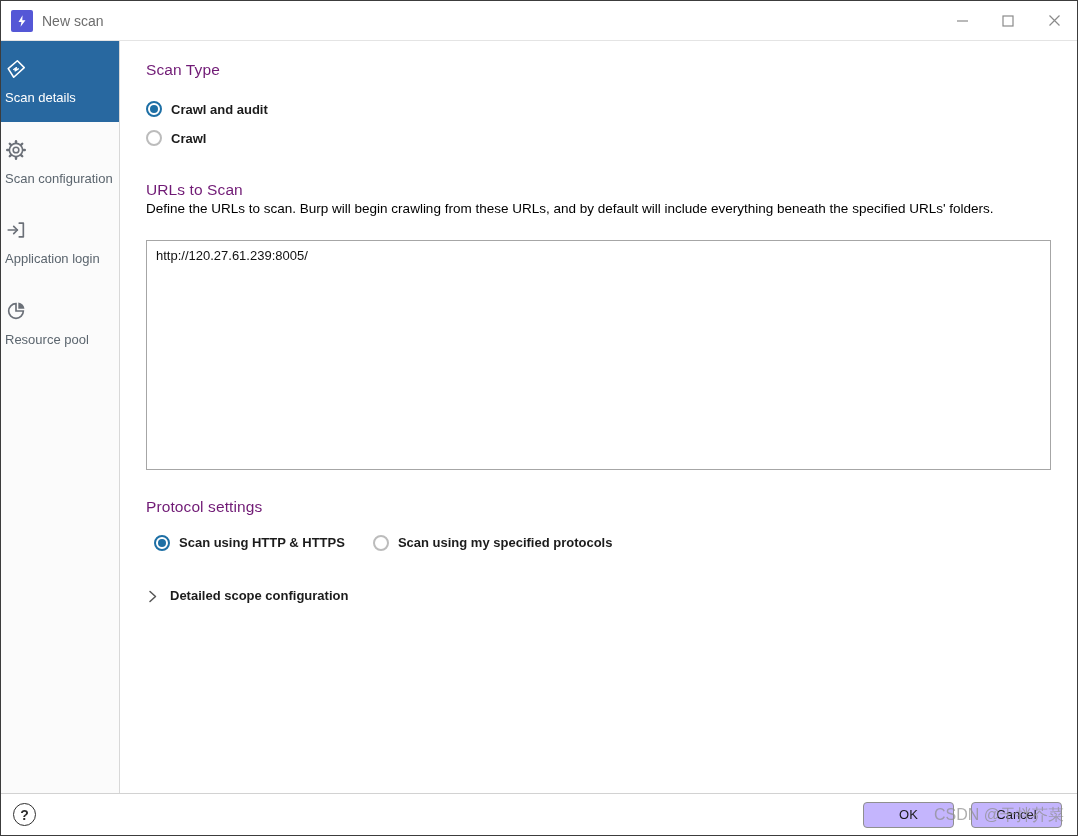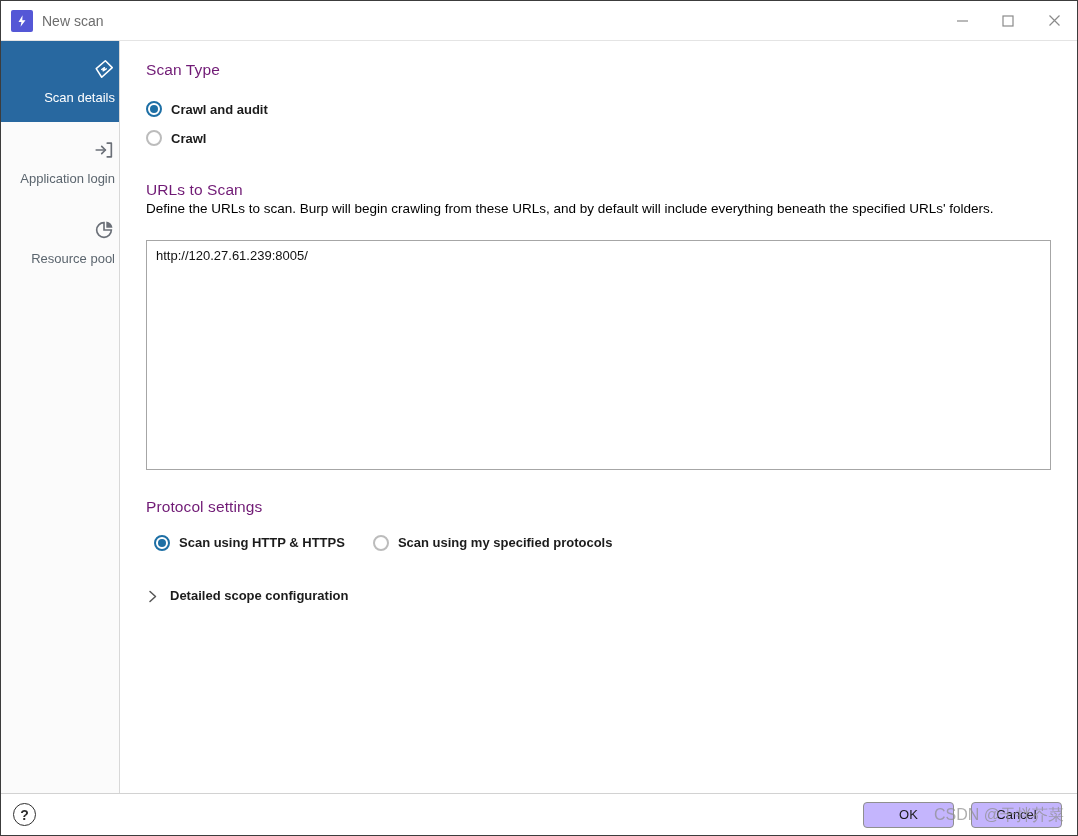--- a/index.html
+++ b/index.html
@@ -24,21 +24,21 @@
     width:46px; height:100%; display:flex; align-items:center; justify-content:center;
     color:#8a8a8a; cursor:default;
   }
   
   .body { flex:1 1 auto; display:flex; min-height:0; }
   .sidebar {
     width:119px; flex:0 0 119px; background:#fbfbfb;
     border-right:1px solid #d8d8d8; display:flex; flex-direction:column;
   }
   .side-item {
-    display:flex; flex-direction:column; align-items:flex-end; text-align:center;
+    display:flex; flex-direction:column; align-items:flex-start; text-align:center;
     padding:17px 4px 15px; color:#5b656e; font-size:13px; line-height:1.35;
     cursor:pointer; gap:9px;
   }
   .side-item .s-icon { width:22px; height:22px; color:#6b7078; }
   .side-item.active { background:#2868a0; color:#fff; }
   .side-item.active .s-icon { color:#fff; }
   
   .content { flex:1 1 auto; padding:20px 26px 0 26px; background:#fff; overflow:hidden; }
   h2.section {
     color:#701a75; font-size:15.5px; font-weight:400; letter-spacing:0.1px;
@@ -127,20 +127,39 @@
 
     <nav class="sidebar">
       <div class="side-item active">
         <span class="s-icon">
           <svg width="22" height="22" viewBox="0 0 24 24" fill="none" stroke="currentColor" stroke-width="1.7" stroke-linejoin="round" stroke-linecap="round">
             <path d="M13.5 3 L21 10.5 L9.5 21 L3.5 11.5 Z"></path>
             <polyline points="9.5,12.5 12.5,10.5 11,14 14.5,11.8" stroke-width="1.5"></polyline>
           </svg>
         </span>
         <span>Scan details</span>
+      </div>
+      <div class="side-item">
+        <span class="s-icon">
+          <svg width="22" height="22" viewBox="0 0 24 24" fill="none" stroke="currentColor">
+            <circle cx="12" cy="12" r="3.1" stroke-width="1.7"></circle>
+            <circle cx="12" cy="12" r="7.2" stroke-width="1.7"></circle>
+            <g stroke-width="2.6" stroke-linecap="round">
+              <line x1="12" y1="2.4" x2="12" y2="4.2"></line>
+                <line x1="12" y1="19.8" x2="12" y2="21.6"></line>
+              <line x1="2.4" y1="12" x2="4.2" y2="12"></line>
+                <line x1="19.8" y1="12" x2="21.6" y2="12"></line>
+              <line x1="5.2" y1="5.2" x2="6.5" y2="6.5"></line>
+                <line x1="17.5" y1="17.5" x2="18.8" y2="18.8"></line>
+              <line x1="5.2" y1="18.8" x2="6.5" y2="17.5"></line>
+                <line x1="17.5" y1="6.5" x2="18.8" y2="5.2"></line>
+            </g>
+          </svg>
+        </span>
+        <span>Scan configuration</span>
       </div>
       <div class="side-item">
         <span class="s-icon">
           <svg width="22" height="22" viewBox="0 0 24 24" fill="none" stroke="currentColor" stroke-width="1.8" stroke-linecap="round" stroke-linejoin="round">
             <line x1="3.5" y1="12" x2="13.5" y2="12"></line>
             <polyline points="9.5,8 13.5,12 9.5,16"></polyline>
             <path d="M15.5 4.5 H20 V19.5 H15.5"></path>
           </svg>
         </span>
         <span>Application login</span>

